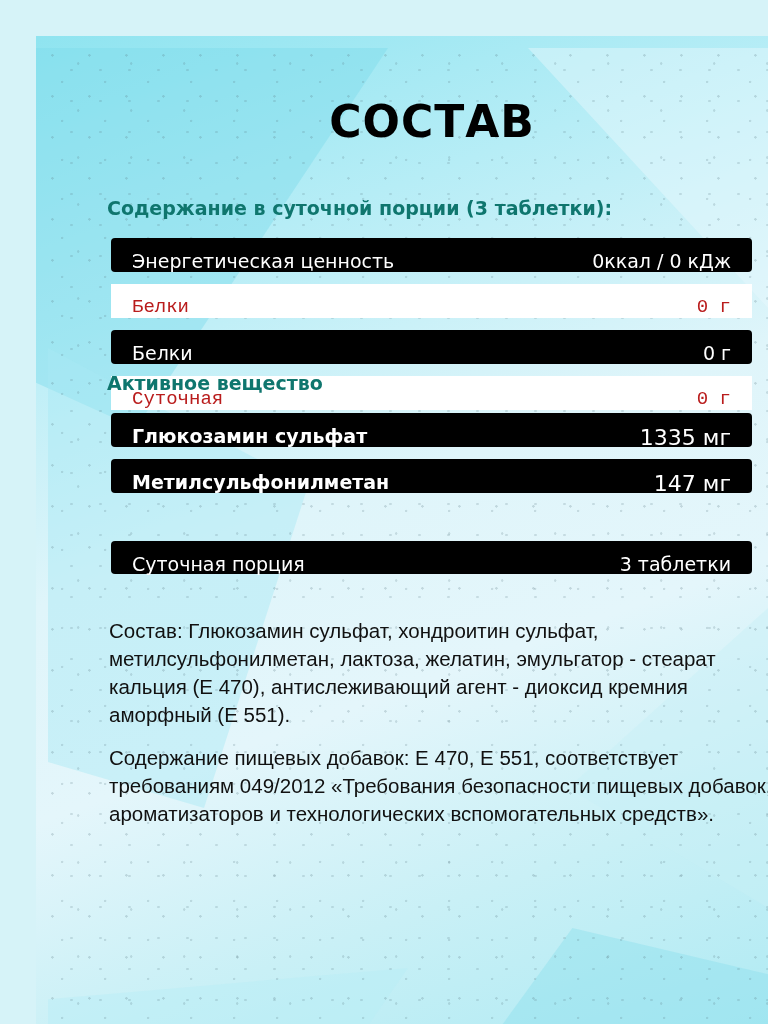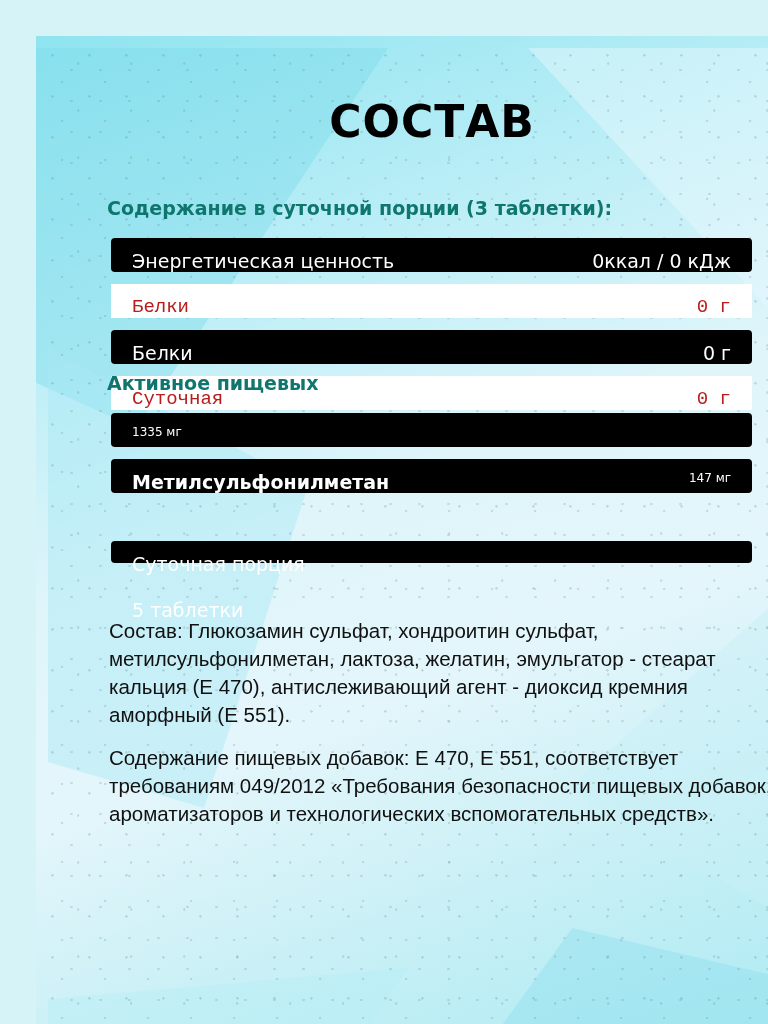--- a/index.html
+++ b/index.html
@@ -60,22 +60,22 @@
     .row {
       display: flex; justify-content: space-between; align-items: flex-start;
       height: 34px; padding: 0 9px;
       font-size: 19px;
     }
     .row.dark { background: #000; color: #fff; border-radius: 4px; }
     .row.light { background: #fff; color: #b91c1c; font-family: Liberation Mono, monospace; }
     .row .label { white-space: nowrap; }
     .row .value { white-space: nowrap; }
     .t-active .row .label { font-weight: bold; }
-    .t-active .row .value { font-size: 12px; }
-    .t-serving .row { height: 22px; flex-direction: column; }
+    .t-active .row .value { font-size: 22px; }
+    .t-serving .row { height: 33px; }
 
     .para {
       position: absolute; left: 61px; width: 670px;
       font-family: "Liberation Sans", sans-serif;
       font-size: 20.5px; line-height: 28px; color: #111;
     }
     .p-comp { top: 569px; }
     .p-add { top: 696px; }
   </style>
 </head>
@@ -108,34 +108,35 @@
     <div class="row dark">
       <span class="label">Белки</span>
       <span class="value">0 г</span>
     </div>
     <div class="row light">
       <span class="label">Суточная</span>
       <span class="value">0 г</span>
     </div>
   </div>
 
-  <div class="section-heading h-active">Активное пищевых</div>
+  <div class="section-heading h-active">Активное вещество</div>
 
   <div class="table t-active">
     <div class="row dark">
+      <span class="label">Глюкозамин сульфат</span>
       <span class="value">1335 мг</span>
     </div>
     <div class="row dark">
       <span class="label">Метилсульфонилметан</span>
       <span class="value">147 мг</span>
     </div>
   </div>
 
   <div class="table t-serving">
     <div class="row dark">
       <span class="label">Суточная порция</span>
-      <span class="value">5 таблетки</span>
+      <span class="value">3 таблетки</span>
     </div>
   </div>
 
   <p class="para p-comp">Состав: Глюкозамин сульфат, хондроитин сульфат, метилсульфонилметан, лактоза, желатин, эмульгатор - стеарат кальция (E 470), антислеживающий агент - диоксид кремния аморфный (E 551).</p>
   <p class="para p-add">Содержание пищевых добавок: E 470, E 551, соответствует требованиям 049/2012 «Требования безопасности пищевых добавок, ароматизаторов и технологических вспомогательных средств».</p>
 </div>
 
 </body></html>

